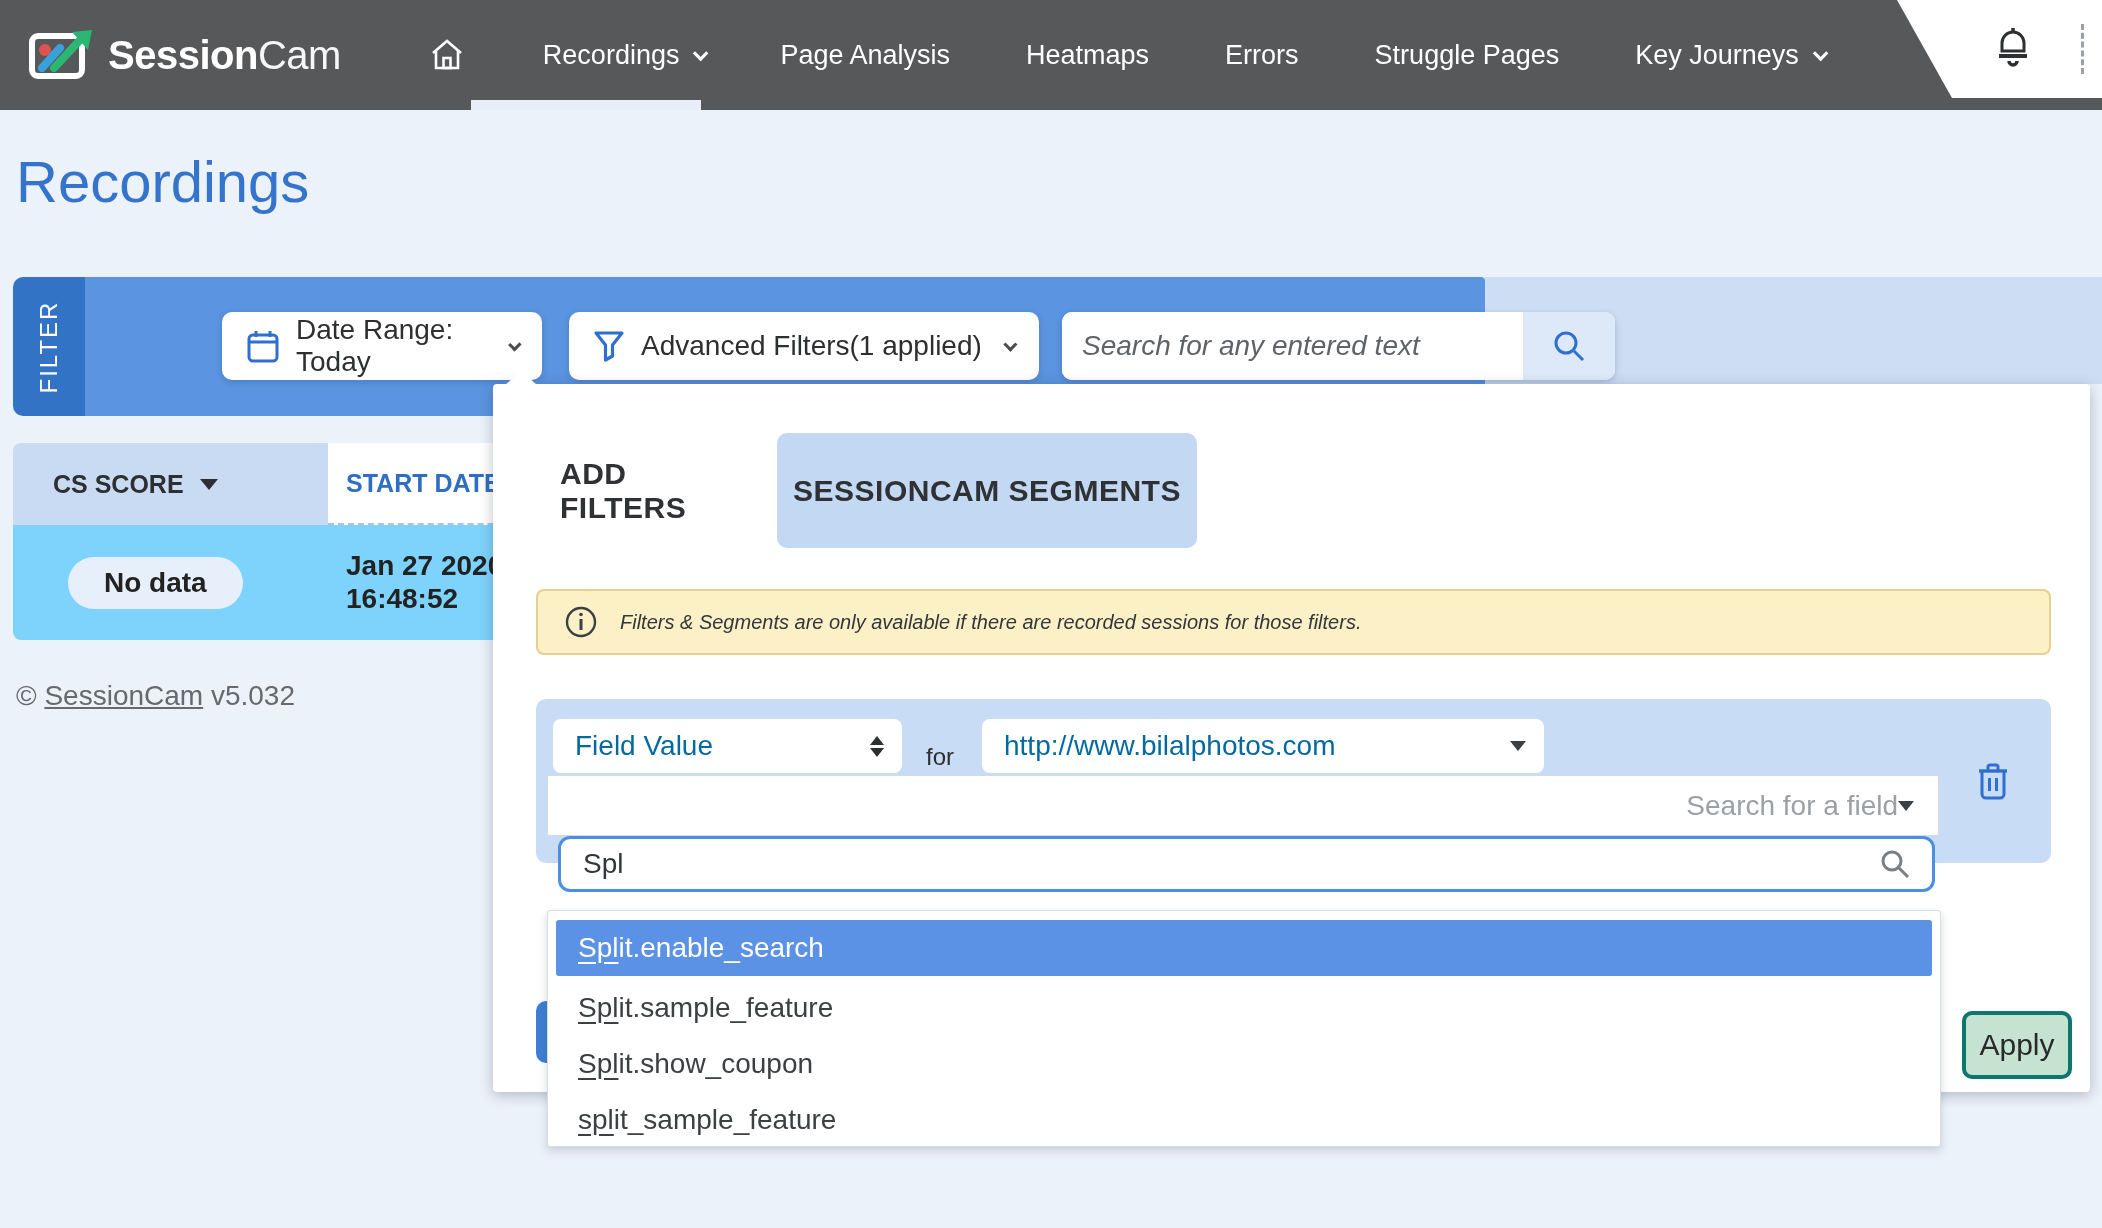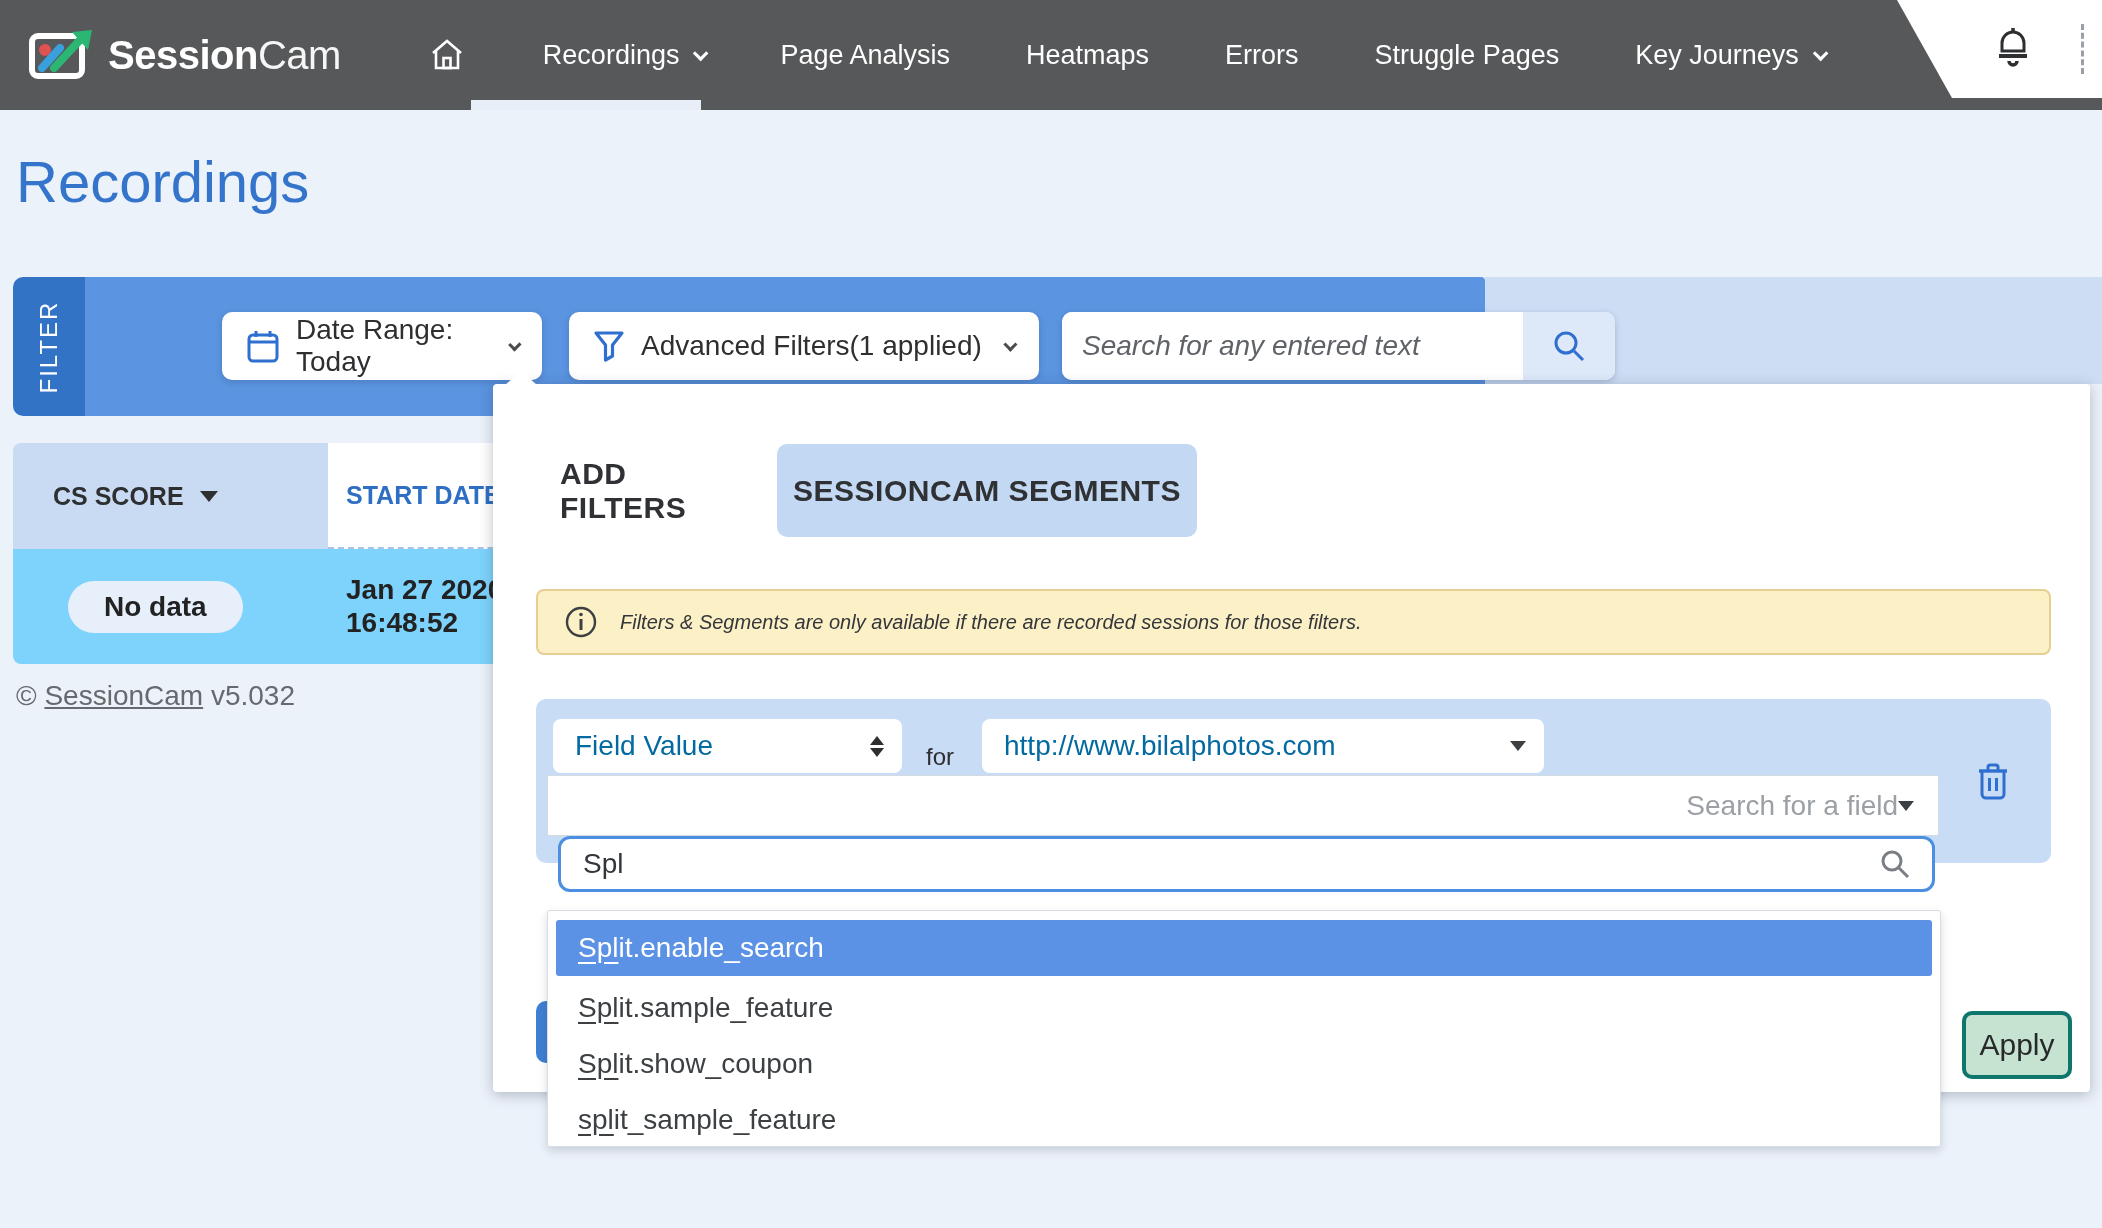--- a/index.html
+++ b/index.html
@@ -79,21 +79,21 @@
     flex:1; border:none; outline:none; font-size:28px; font-style:italic;
     color:#5f6368; padding:0 20px; font-family:"Liberation Sans", sans-serif;
   }
   .search-box input::placeholder { color:#5f6368; }
   .search-btn {
     width:92px; background:#dde9f8; display:flex; align-items:center; justify-content:center;
     cursor:pointer;
   }
   
   .table { position:absolute; left:13px; top:443px; width:640px; }
-  .t-head { display:flex; height:106px; }
+  .t-head { display:flex; height:82px; }
   .th-cs {
     width:315px; background:#c9dbf3; border-radius:8px 0 0 0;
     display:flex; align-items:center; gap:16px; padding-left:40px;
     font-size:25px; font-weight:700; color:#2d2f31; cursor:pointer;
   }
   .th-date {
     flex:1; background:#fff; border-bottom:2px dashed #a9c3e4;
     display:flex; align-items:center; padding-left:18px;
     font-size:25px; font-weight:700; color:#2e6fc3; cursor:pointer;
   }
@@ -122,21 +122,21 @@
     position:absolute; left:12px; top:-13px; width:0; height:0;
     border-left:16px solid transparent; border-right:16px solid transparent;
     border-bottom:14px solid #fff;
   }
   .tabs { position:absolute; left:67px; top:49px; display:flex; align-items:center; }
   .tab {
     font-size:30px; font-weight:700; color:#2f3134; letter-spacing:.5px;
     cursor:pointer; display:flex; align-items:center; justify-content:center;
   }
   .tab-add { width:165px; height:115px; margin-right:52px; }
-  .tab-seg { width:420px; height:93px; background:#c3d8f3; border-radius:10px; }
+  .tab-seg { width:420px; height:115px; background:#c3d8f3; border-radius:10px; }
   .banner {
     position:absolute; left:43px; top:205px; width:1515px; height:66px;
     background:#fcf0c6; border:2px solid #e5cf92; border-radius:8px;
     display:flex; align-items:center; gap:22px; padding:0 26px;
     font-size:20px; font-style:italic; color:#33363a;
   }
   .filter-row {
     position:absolute; left:43px; top:315px; width:1515px; height:164px;
     background:#c9dcf6; border-radius:10px; z-index:1;
   }

